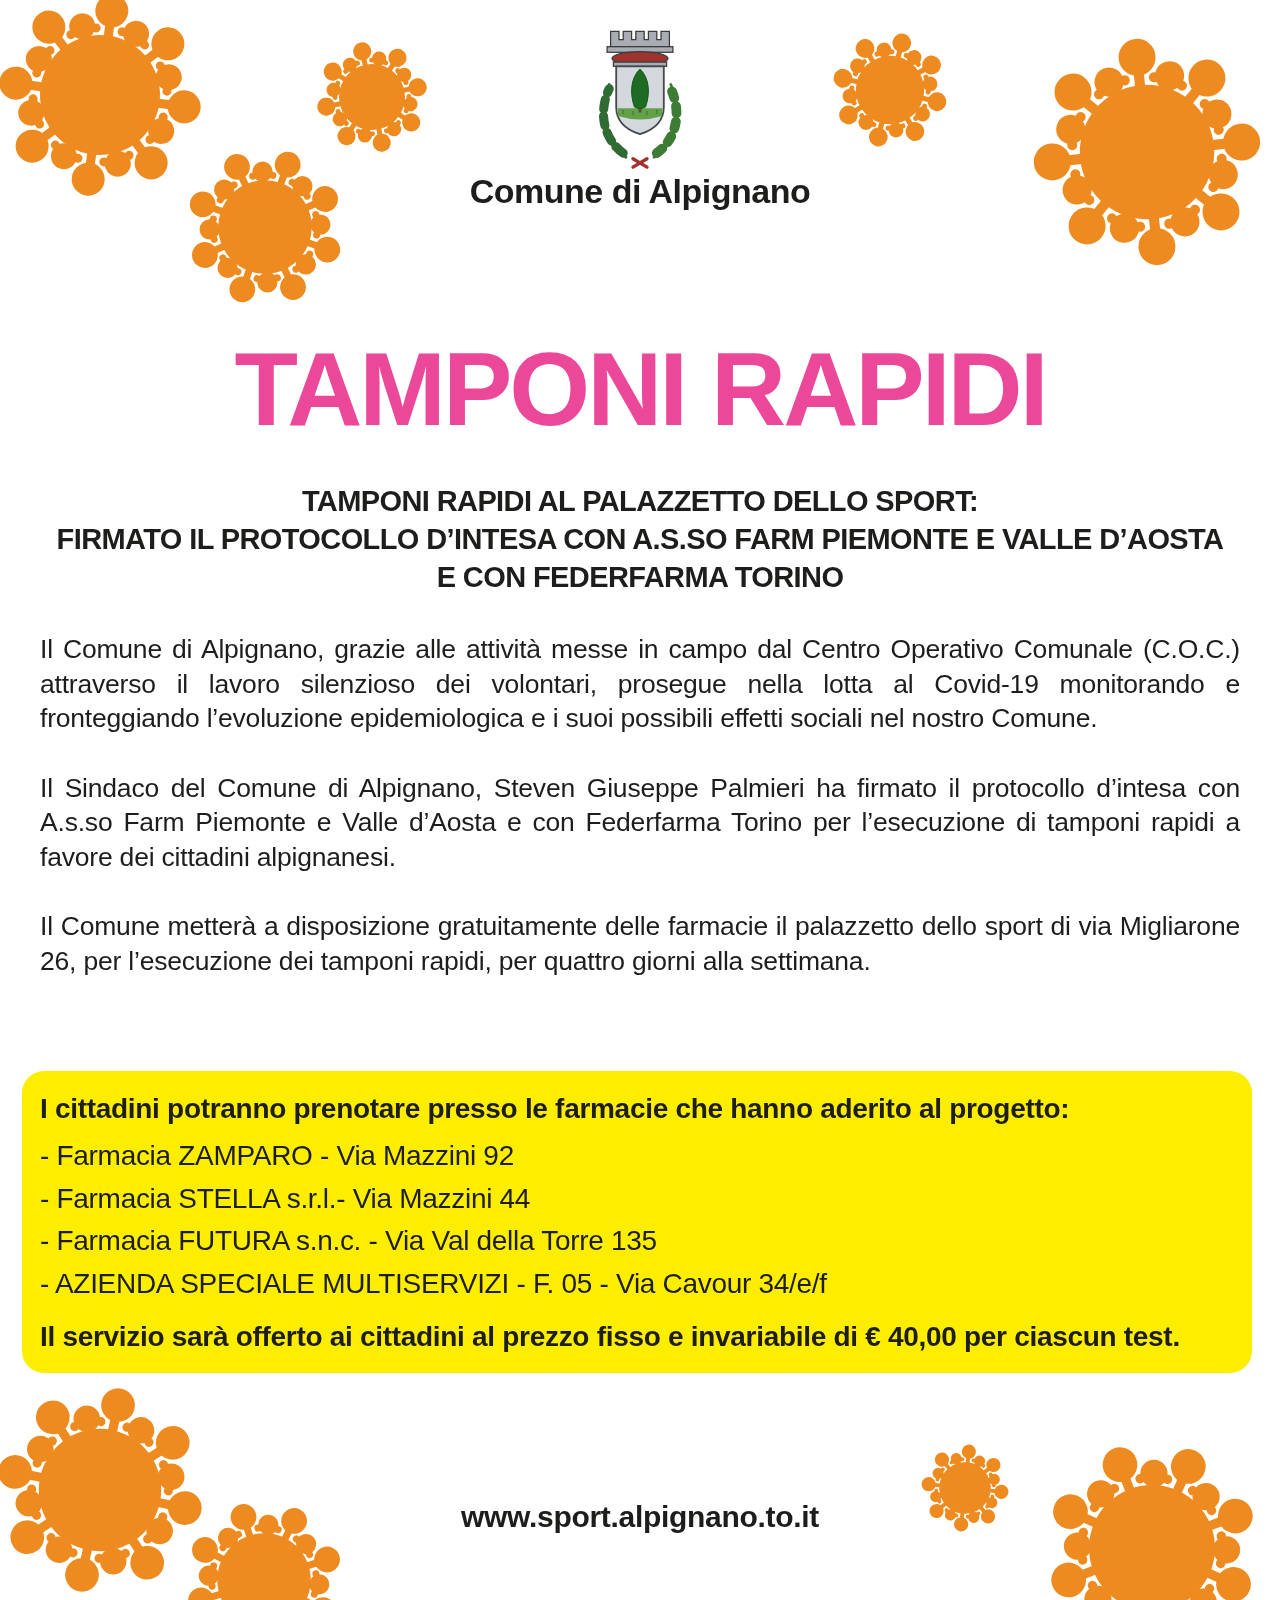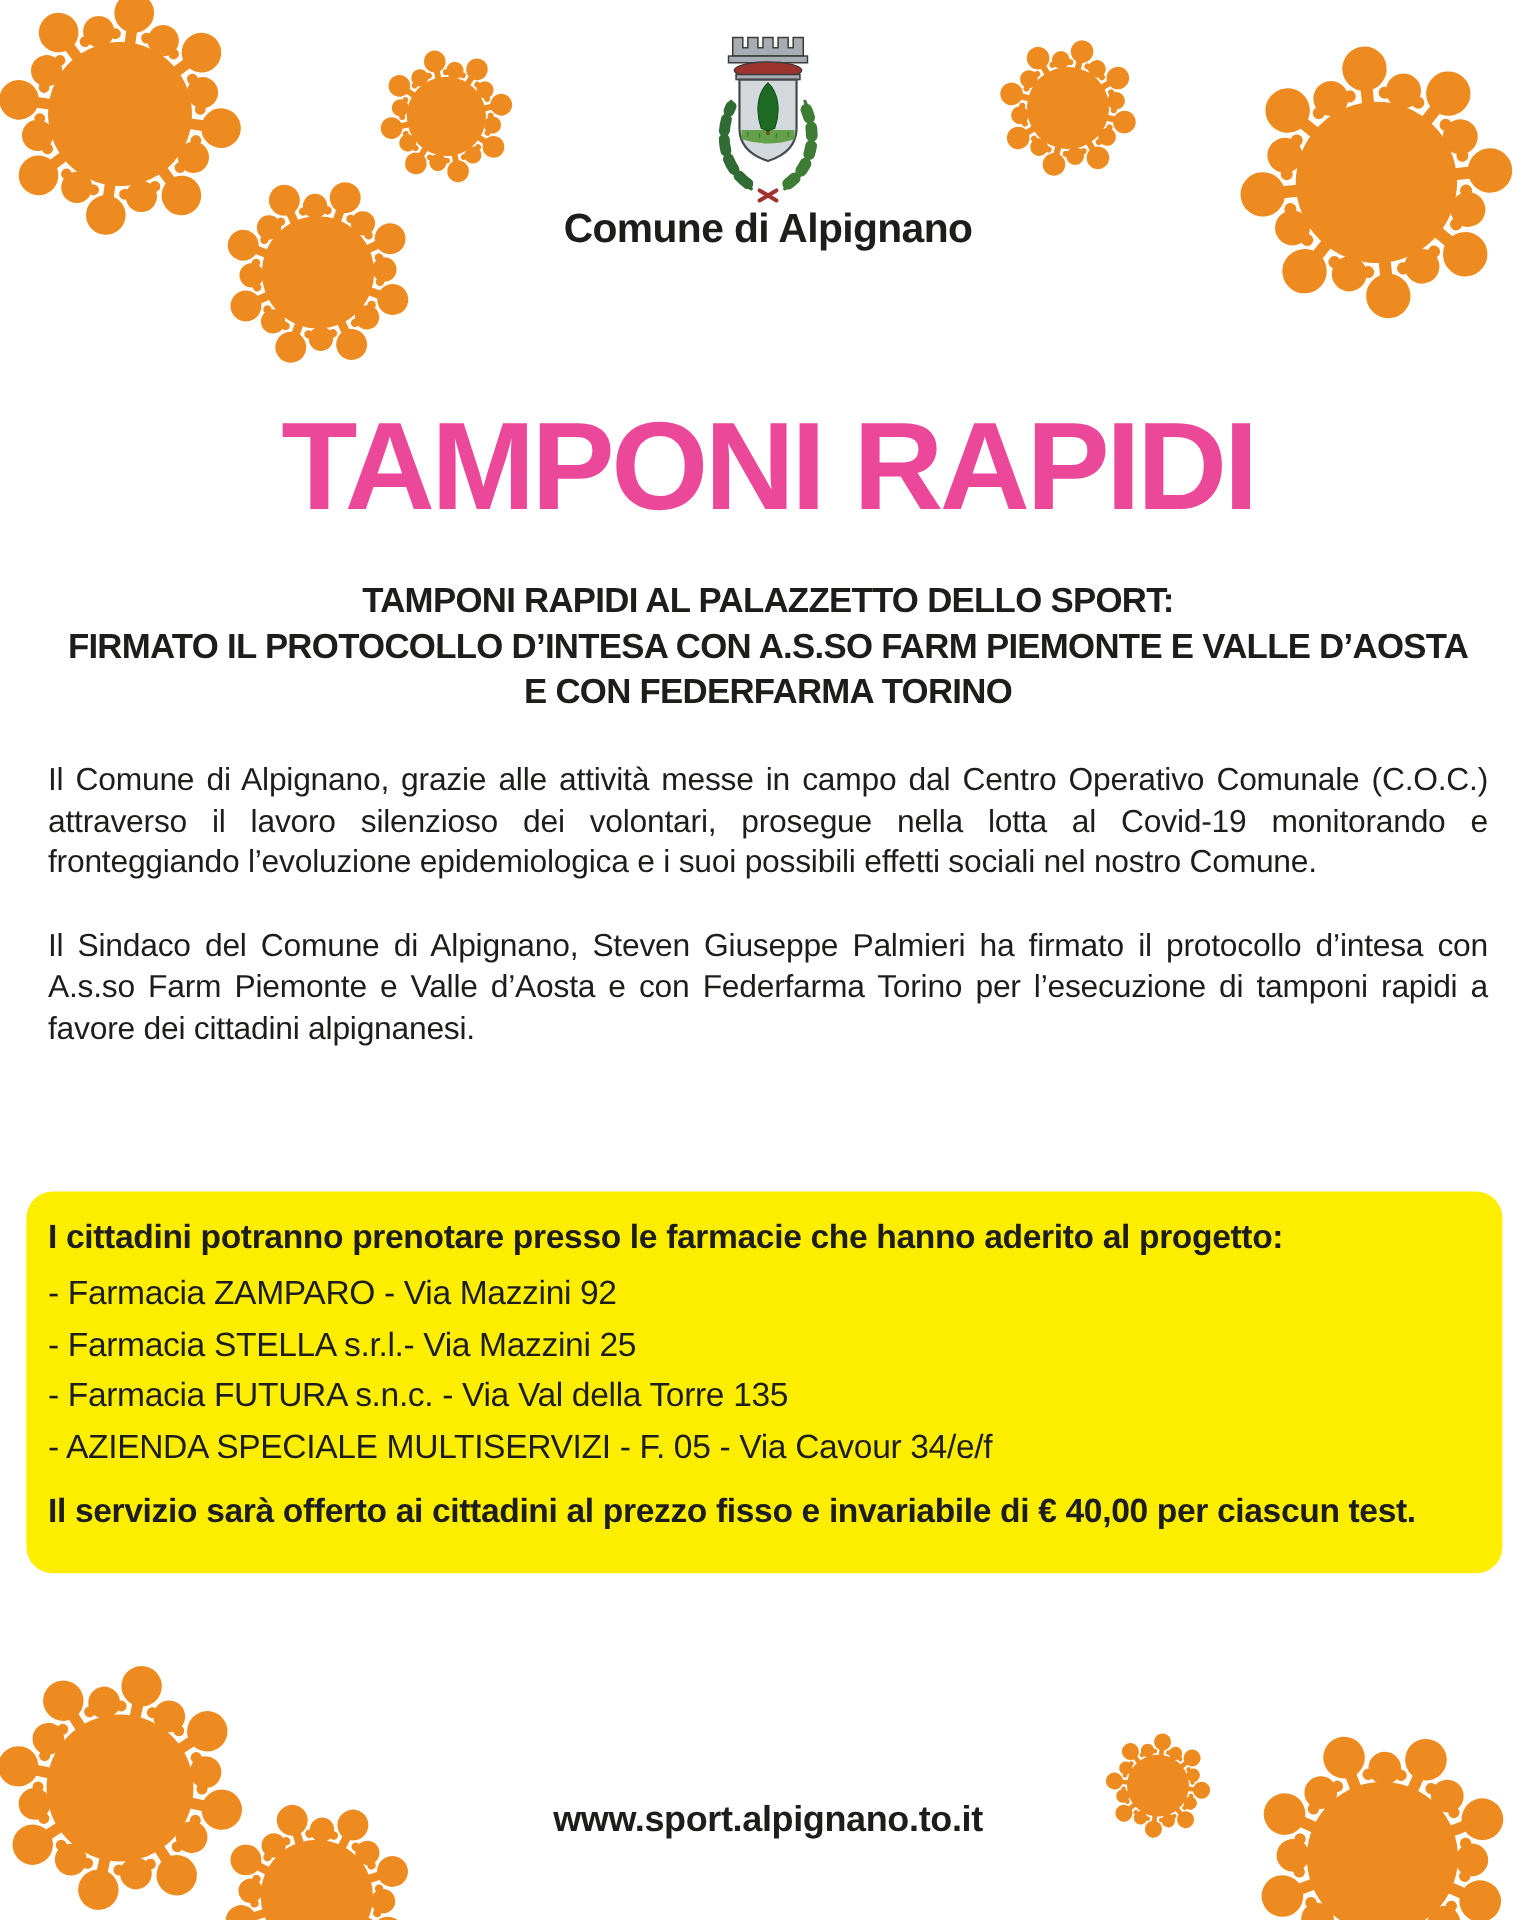--- a/index.html
+++ b/index.html
@@ -20,22 +20,22 @@
   .subtitle{
     position:absolute;top:482px;left:40px;width:1200px;text-align:center;
     font-size:29px;line-height:38px;font-weight:bold;letter-spacing:-0.6px;
   }
   .body-copy{position:absolute;top:632px;left:40px;width:1200px;}
   .body-copy p{
     margin:0 0 35px 0;font-size:26.5px;line-height:34.5px;text-align:justify;
     letter-spacing:-0.2px;
   }
   .highlight-box{
-    position:absolute;left:22px;top:993px;width:1230px;box-sizing:border-box;
-    background:#fdee00;border-radius:22px;padding:18px 18px 32px 18px;
+    position:absolute;left:22px;top:1071px;width:1230px;box-sizing:border-box;
+    background:#fdee00;border-radius:22px;padding:18px 18px 16px 18px;
     font-size:28px;letter-spacing:-0.3px;
   }
   .highlight-box .intro{font-weight:bold;line-height:40px;margin-bottom:6px;}
   .highlight-box .pharmacy{line-height:42.5px;}
   .highlight-box .price{font-weight:bold;line-height:40px;margin-top:12px;}
   .footer-url{
     position:absolute;top:1500px;left:0;width:100%;text-align:center;
     font-size:30px;font-weight:bold;letter-spacing:-0.3px;
   }
 </style>
@@ -144,26 +144,27 @@
 
   <div class="subtitle">
     <div>TAMPONI RAPIDI AL PALAZZETTO DELLO SPORT:</div>
     <div>FIRMATO IL PROTOCOLLO D’INTESA CON A.S.SO FARM PIEMONTE E VALLE D’AOSTA</div>
     <div>E CON FEDERFARMA TORINO</div>
   </div>
 
   <div class="body-copy">
     <p>Il Comune di Alpignano, grazie alle attività messe in campo dal Centro Operativo Comunale (C.O.C.) attraverso il lavoro silenzioso dei volontari, prosegue nella lotta al Covid-19 monitorando e fronteggiando l’evoluzione epidemiologica e i suoi possibili effetti sociali nel nostro Comune.</p>
     <p>Il Sindaco del Comune di Alpignano, Steven Giuseppe Palmieri ha firmato il protocollo d’intesa con  A.s.so Farm Piemonte e Valle d’Aosta e con  Federfarma Torino per l’esecuzione di tamponi rapidi a favore dei cittadini alpignanesi.</p>
+    <p>Il Comune  metterà a disposizione gratuitamente delle farmacie il palazzetto dello sport di via Migliarone 26, per l’esecuzione dei tamponi rapidi,  per quattro giorni alla settimana.</p>
   </div>
 
   <div class="highlight-box">
     <div class="intro">I cittadini potranno prenotare presso le farmacie che hanno aderito al progetto:</div>
     <div class="pharmacy">- Farmacia ZAMPARO - Via Mazzini 92</div>
-    <div class="pharmacy">- Farmacia STELLA s.r.l.- Via Mazzini 25</div>
+    <div class="pharmacy">- Farmacia STELLA s.r.l.- Via Mazzini 44</div>
     <div class="pharmacy">- Farmacia FUTURA s.n.c. - Via Val della Torre 135</div>
     <div class="pharmacy">- AZIENDA SPECIALE MULTISERVIZI - F. 05 - Via Cavour 34/e/f</div>
     <div class="price">Il servizio sarà offerto ai cittadini al prezzo fisso e invariabile di € 40,00 per ciascun test.</div>
   </div>
 
   <div class="footer-url">www.sport.alpignano.to.it</div>
 
 </div>
 
 </body></html>

